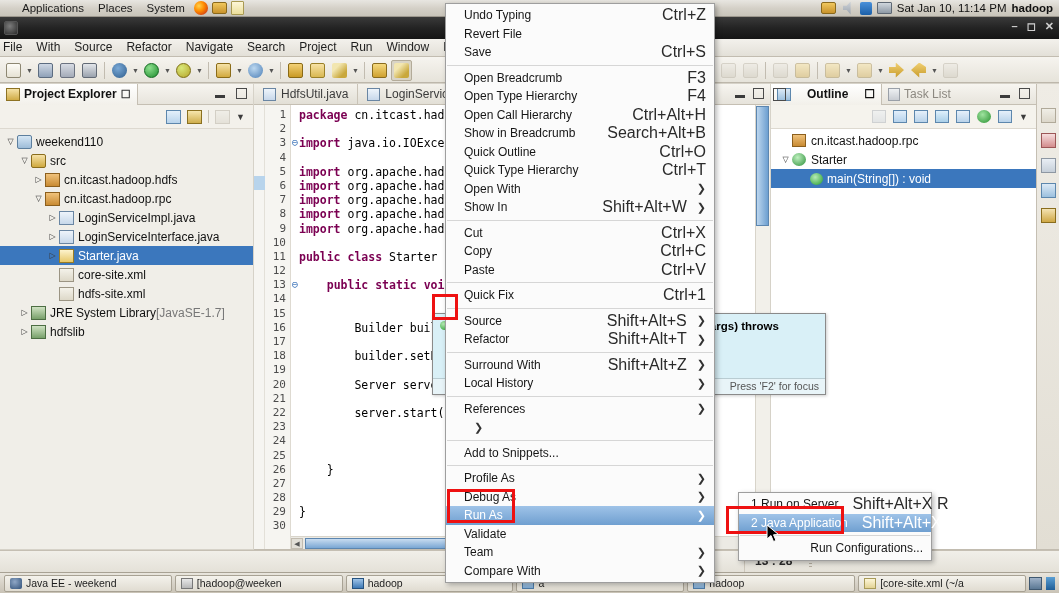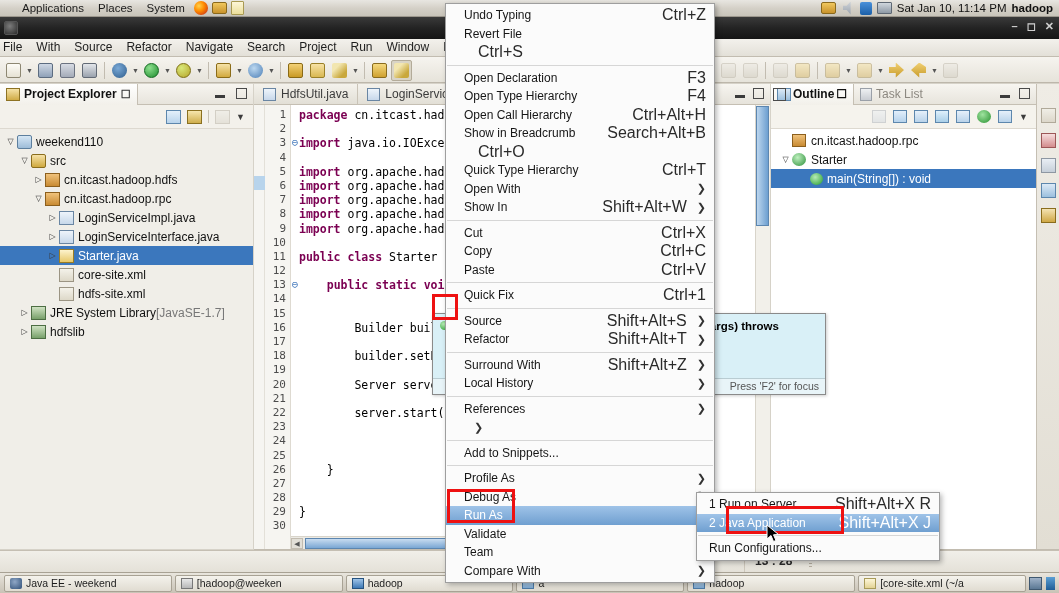--- a/index.html
+++ b/index.html
@@ -187,21 +187,21 @@
   .ed-hthumb{ position:absolute; left:14px; top:1px; width:240px;height:11px;
      background:linear-gradient(to bottom,#c8dcf0,#7aa7d4); border:1px solid #5c86b0;}
   .ed-harrow{ position:absolute; top:1px; width:12px;height:11px; background:#e2dfd7;border:1px solid #c2bcb0; font-size:7px; color:#555; text-align:center; line-height:10px;}
 
   .mini-sep{ position:absolute; left:254px; top:549px; width:805px; height:1px; background:#c2bcb0;}
 
   
   .out-panel{ position:absolute; left:771px; top:84px; width:265px; height:465px; background:#fff;}
   .out-tabrow{ height:21px; display:flex;align-items:center; position:relative;
      background:linear-gradient(to bottom,#f7f5f0,#e7e4dc); border-bottom:1px solid #c5bfb3;}
-  .out-tab{ display:flex;align-items:center;gap:2px;padding:0 6px;height:21px;font-size:12px;font-weight:bold;color:#111;
+  .out-tab{ display:flex;align-items:center;gap:16px;padding:0 6px;height:21px;font-size:12px;font-weight:bold;color:#111;
      background:linear-gradient(to bottom,#ffffff,#f2f0ea); border-right:1px solid #c5bfb3;}
   .out-tab2{ display:flex;align-items:center;gap:4px;padding:0 6px;height:21px;font-size:12px;color:#8c8880;}
   .out-ico{width:14px;height:13px;background:linear-gradient(to bottom,#dceaf7,#9dc0de);border:1px solid #5d87ad;}
   .out-ico2{width:12px;height:13px;background:linear-gradient(to bottom,#eef0f2,#c8ccd2);border:1px solid #9aa0a8;}
   .out-min{position:absolute;right:26px;top:5px;color:#3b3b3b;font-size:10px;}
   .out-max{position:absolute;right:6px;top:4px;width:11px;height:11px;border:1.5px solid #4a4a4a;}
   .out-toolrow{height:24px;display:flex;align-items:center;justify-content:flex-end;gap:7px;padding-right:8px;
      background:#f5f3ed;border-bottom:1px solid #ddd9d0;}
   .oi{width:14px;height:13px;}
   .oi-a{background:linear-gradient(to bottom,#e9eef3,#cdd4dc);border:1px solid #a2a9b2;opacity:.45;}
@@ -266,24 +266,24 @@
   .cm-item .lbl{ flex:1 1 auto; white-space:nowrap;}
   .cm-item .acc{ color:#2a2a2a; font-size:16px; margin-left:14px; white-space:nowrap;}
   .cm-item .arr{ margin-left:10px; font-size:11px; color:#333; }
   .cm-item.sel{ background:linear-gradient(to bottom,#9fc3e8,#6f9fd0); color:#fff;}
   .cm-item.sel .acc{color:#fff;}
   .cm-item.sel .arr{color:#fff;}
   .cm-sep{ height:1px; background:#d6d6d6; margin:3px 1px;}
 
   
   .submenu{
-    position:absolute; left:696px; top:492px; width:244px;
+    position:absolute; left:738px; top:492px; width:194px;
     background:#fbfbfb; border:1px solid #9e9e9e;
     box-shadow:2px 2px 5px rgba(0,0,0,.28);
-    font-size:12px; color:#161616; padding:2px 0; z-index:60;
+    font-size:12px; color:#161616; padding:2px 0; z-index:60;text-align:right;
   }
   .submenu .cm-item{ padding-left:12px; }
 
   
   .jdoc{
     position:absolute; left:432px; top:313px; width:394px; height:82px;
     background:#d9f0f7; border:1px solid #8a8a8a; z-index:40;
     box-shadow:1px 1px 3px rgba(0,0,0,.2);
   }
   .jdoc-body{ padding:5px 8px 0 20px; font-size:11.5px; font-weight:bold; color:#000; line-height:14px;}
@@ -716,40 +716,42 @@
 
   <div class="ctxmenu" id="ctxmenu">
       <div class="cm-item">
         <span class="lbl">Undo Typing</span>
         <span class="acc">Ctrl+Z</span>
       </div>
       <div class="cm-item">
         <span class="lbl">Revert File</span>
       </div>
       <div class="cm-item">
+        <span class="lbl">Save</span>
         <span class="acc">Ctrl+S</span>
       </div>
       <div class="cm-sep"></div>
       <div class="cm-item">
-        <span class="lbl">Open Declaration</span>
+        <span class="lbl">Open Breadcrumb</span>
         <span class="acc">F3</span>
       </div>
       <div class="cm-item">
         <span class="lbl">Open Type Hierarchy</span>
         <span class="acc">F4</span>
       </div>
       <div class="cm-item">
         <span class="lbl">Open Call Hierarchy</span>
         <span class="acc">Ctrl+Alt+H</span>
       </div>
       <div class="cm-item">
         <span class="lbl">Show in Breadcrumb</span>
         <span class="acc">Search+Alt+B</span>
       </div>
       <div class="cm-item">
+        <span class="lbl">Quick Outline</span>
         <span class="acc">Ctrl+O</span>
       </div>
       <div class="cm-item">
         <span class="lbl">Quick Type Hierarchy</span>
         <span class="acc">Ctrl+T</span>
       </div>
       <div class="cm-item">
         <span class="lbl">Open With</span>
         <span class="arr">❯</span>
       </div>

